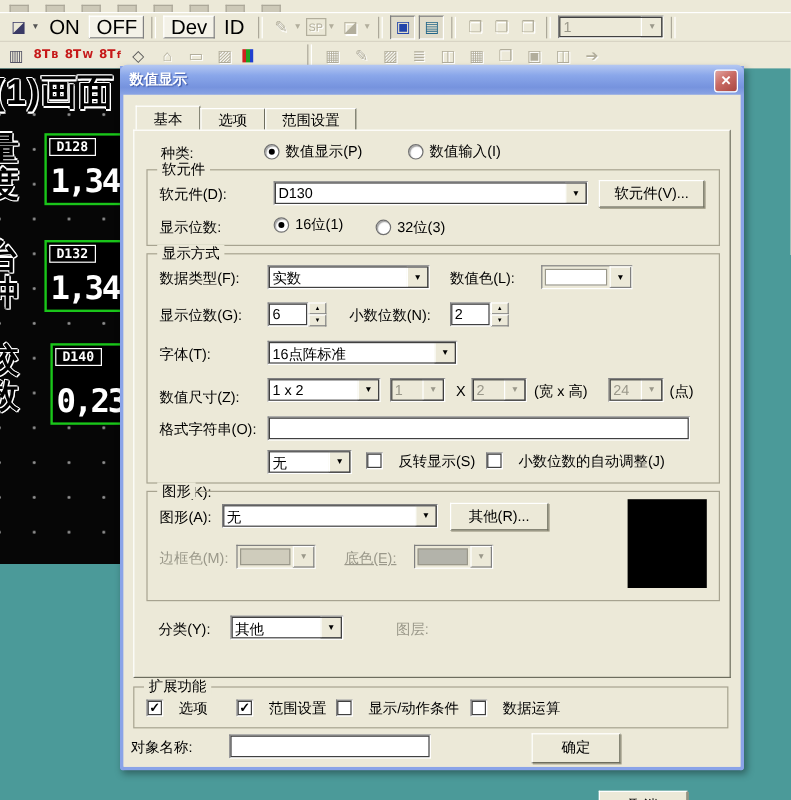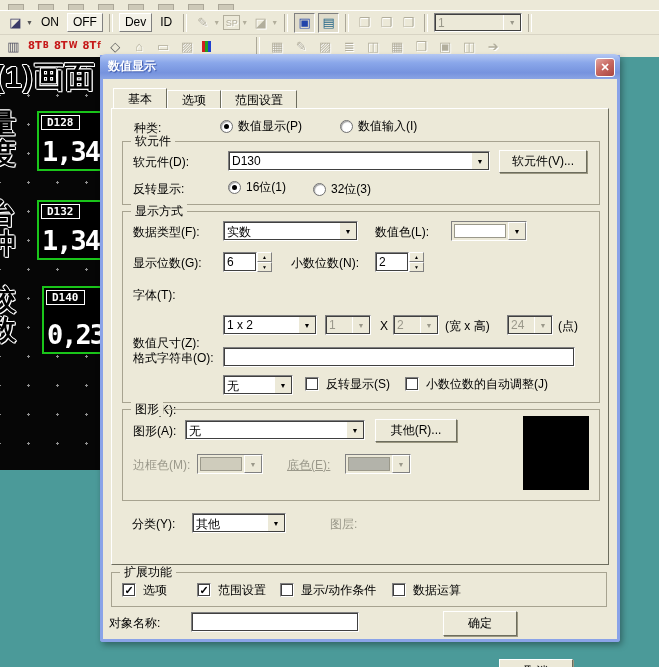--- a/index.html
+++ b/index.html
@@ -6,21 +6,21 @@
   body{width:659px;height:667px;overflow:hidden;font-family:"Liberation Sans",sans-serif;background:#ece9d8;}
   .screen{position:relative;width:659px;height:667px;background:#ece9d8;overflow:hidden;}
   .a{position:absolute;}
   .lbl{font-size:12px;color:#000;white-space:nowrap;line-height:14px;}
   .dis{color:#9a988a;}
   
   .tb0{position:absolute;left:0;top:0;width:659px;height:10px;background:#ece9d8;border-bottom:1px solid #fff;display:flex;gap:14px;padding-left:8px;align-items:flex-end;overflow:hidden;}
   .stub0{width:14px;height:5px;background:#cdc9b8;border:1px solid #aca899;border-bottom:none;}
   .tb1{position:absolute;left:0;top:11px;width:659px;height:23px;display:flex;align-items:center;gap:3px;padding-left:6px;border-bottom:1px solid #d8d4c4;}
   .tb2{position:absolute;left:0;top:35px;width:659px;height:22px;display:flex;align-items:center;gap:5px;padding-left:4px;}
-  .tbtn{font-size:12px;color:#000;padding:2px 5px;line-height:13px;}
+  .tbtn{font-size:17px;color:#000;padding:2px 5px;line-height:13px;}
   .tbtn.raised{background:#f4f2e8;border:1px solid;border-color:#fff #808080 #808080 #fff;}
   .ic{width:19px;height:18px;display:flex;align-items:center;justify-content:center;font-size:13px;color:#3a3a66;}
   .ic.pressed{background:#e0dccb;border:1px solid;border-color:#808080 #fff #fff #808080;}
   .ic.gray{color:#b2ae9c;text-shadow:1px 1px 0 #fff;}
   .drop{font-size:7px;color:#555;margin-left:-2px;}
   .drop.gray{color:#b2ae9c;}
   .vsep{width:2px;height:18px;border-left:1px solid #aca899;border-right:1px solid #fff;margin:0 3px;}
   .devic{font:bold 10px "DejaVu Sans",sans-serif;color:#c61818;display:flex;align-items:flex-end;line-height:10px;}
   .devic .sub{font-size:8px;margin-left:1px;}
   .colorbars{width:9px;height:11px;background:linear-gradient(90deg,#d02020 33%,#20a020 33% 66%,#2040d0 66%);}
@@ -47,21 +47,21 @@
   .combo .val{flex:1;font-size:12px;padding:2px 3px;overflow:hidden;white-space:nowrap;}
   .combo .cbtn{width:16px;background:#ece9d8;border:1px solid;border-color:#fff #808080 #808080 #fff;display:flex;align-items:center;justify-content:center;font-size:7px;color:#000;}
   .combo.disabled{background:#ece9d8;}
   .combo.disabled .val{color:#9a988a;}
   .combo.disabled .cbtn{color:#9a988a;}
   .tbox{position:absolute;height:20px;background:#fff;border:1px solid;border-color:#808080 #fff #fff #808080;outline:1px solid #404040;outline-offset:-2px;font-size:12px;padding:2px 3px;box-sizing:border-box;}
   .btn3d{position:absolute;background:#ece9d8;border:1px solid;border-color:#fff #6d6d5e #6d6d5e #fff;box-shadow:1px 1px 0 #9b9781;font-size:12px;display:flex;align-items:center;justify-content:center;white-space:nowrap;}
   .radio{display:inline-flex;align-items:center;gap:5px;position:absolute;}
   .radio .dot{width:11px;height:11px;border-radius:50%;background:#fff;border:1px solid #707070;box-shadow:inset 1px 1px 1px #a0a0a0;position:relative;}
   .radio.sel .dot::after{content:"";position:absolute;left:3px;top:3px;width:5px;height:5px;border-radius:50%;background:#000;}
-  .check{display:inline-flex;align-items:flex-start;gap:7px;position:absolute;}
+  .check{display:inline-flex;align-items:flex-start;gap:13px;position:absolute;}
   .check .box{width:12px;height:12px;background:#fff;border:1px solid;border-color:#808080 #fff #fff #808080;outline:1px solid #404040;outline-offset:-2px;font-size:11px;font-weight:bold;color:#000;display:flex;align-items:center;justify-content:center;line-height:10px;}
   .spin{position:absolute;height:20px;display:flex;}
   .spin .sval{width:34px;background:#fff;border:1px solid;border-color:#808080 #fff #fff #808080;outline:1px solid #404040;outline-offset:-2px;font-size:12px;padding:2px 3px;box-sizing:border-box;}
   .spin .sbtns{display:flex;flex-direction:column;width:15px;}
   .spin .sb{flex:1;background:#ece9d8;border:1px solid;border-color:#fff #808080 #808080 #fff;font-size:5px;display:flex;align-items:center;justify-content:center;color:#000;}
   .colorcombo{position:absolute;height:20px;display:flex;border:1px solid;border-color:#808080 #fff #fff #808080;background:#ece9d8;box-sizing:border-box;}
   .colorcombo .sw{flex:1;margin:2px;border:1px solid #9a988a;}
   .colorcombo .cbtn{width:16px;background:#ece9d8;border:1px solid;border-color:#fff #808080 #808080 #fff;display:flex;align-items:center;justify-content:center;font-size:7px;}
   .colorcombo.disabled .cbtn{color:#9a988a;}
 </style>
@@ -193,21 +193,21 @@
       </span>
 
       <div class="grp" style="left:10px;top:32px;width:476px;height:62px;">
         <span class="cap">软元件</span>
         <span class="lbl a" style="left:10px;top:13px;">软元件(D):</span>
         <span class="combo" style="left:105px;top:9px;width:262px;">
           <span class="val">D130</span>
           <span class="cbtn">▼</span>
         </span>
         <span class="btn3d" style="left:376px;top:8px;width:86px;height:21px;">软元件(V)...</span>
-        <span class="lbl a" style="left:10px;top:40px;">反转显示:</span>
+        <span class="lbl a" style="left:10px;top:40px;">显示位数:</span>
         <span class="radio sel" style="left:105px;top:38px;">
           <span class="dot"></span>
           <span class="lbl">16位(1)</span>
         </span>
         <span class="radio" style="left:190px;top:40px;">
           <span class="dot"></span>
           <span class="lbl">32位(3)</span>
         </span>
       </div>
 
@@ -236,22 +236,26 @@
         <span class="lbl a" style="left:168px;top:44px;">小数位数(N):</span>
         <span class="spin" style="left:252px;top:40px;">
           <span class="sval">2</span>
           <span class="sbtns">
               <span class="sb">▲</span>
               <span class="sb">▼</span>
             </span>
         </span>
 
         <span class="lbl a" style="left:10px;top:76px;">字体(T):</span>
-
-        <span class="lbl a" style="left:10px;top:124px;">数值尺寸(Z):</span>
+        <span class="combo" style="left:100px;top:72px;width:158px;">
+          <span class="val">16点阵标准</span>
+          <span class="cbtn">▼</span>
+        </span>
+
+        <span class="lbl a" style="left:10px;top:112px;">数值尺寸(Z):</span>
         <span class="combo" style="left:100px;top:103px;width:94px;">
           <span class="val">1 x 2</span>
           <span class="cbtn">▼</span>
         </span>
         <span class="combo disabled" style="left:202px;top:103px;width:46px;">
           <span class="val">1</span>
           <span class="cbtn">▼</span>
         </span>
         <span class="lbl a" style="left:257px;top:107px;">X</span>
         <span class="combo disabled" style="left:270px;top:103px;width:46px;">

